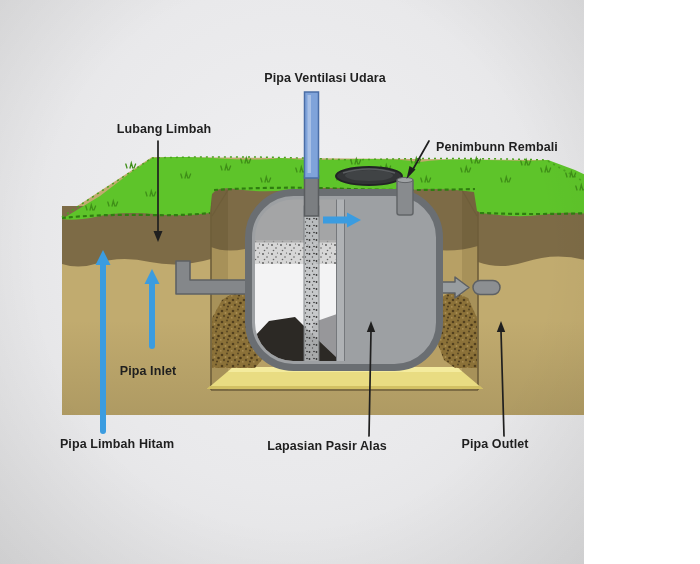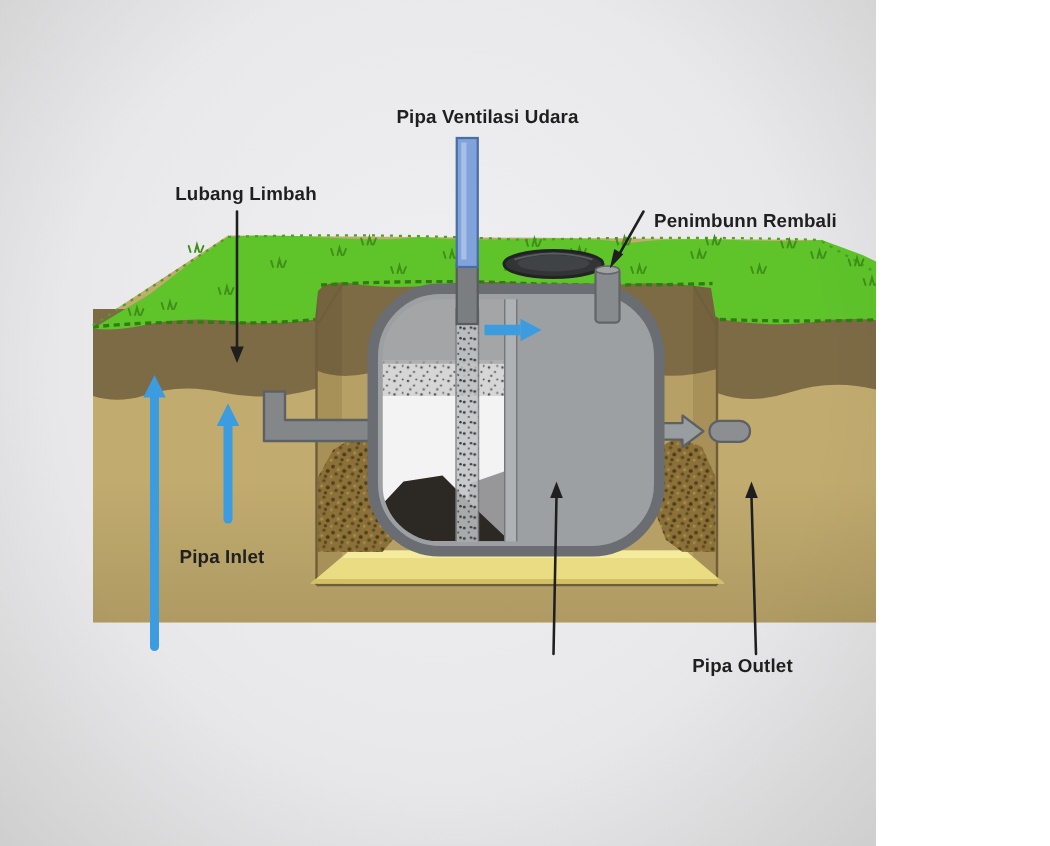--- a/index.html
+++ b/index.html
@@ -213,15 +213,17 @@
       <line x1="152" y1="346" x2="152" y2="282" style="stroke:var(--arrow-blue)" stroke-width="6"></line>
       <polygon points="144.5,284 159.5,284 152,269" style="fill:var(--arrow-blue)"></polygon>
     </g>
   </g>
 </svg>
 
 <div class="lbl" id="lbl-vent">Pipa Ventilasi Udara</div>
 <div class="lbl" id="lbl-lubang">Lubang Limbah</div>
 <div class="lbl" id="lbl-penimbunn">Penimbunn Rembali</div>
 <div class="lbl" id="lbl-inlet">Pipa Inlet</div>
+<div class="lbl" id="lbl-limbah">Pipa Limbah Hitam</div>
+<div class="lbl" id="lbl-lapasian">Lapasian Pasir Alas</div>
 <div class="lbl" id="lbl-outlet">Pipa Outlet</div>
 
 </div>
 
 </body></html>

